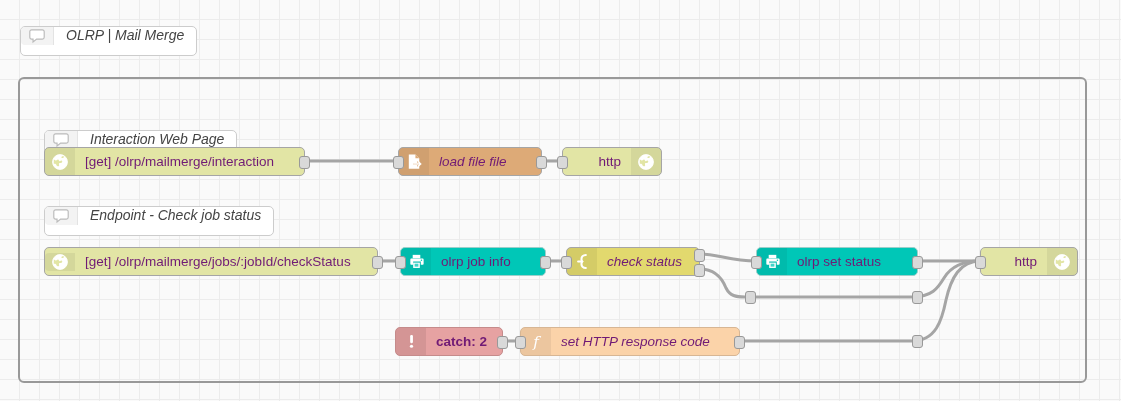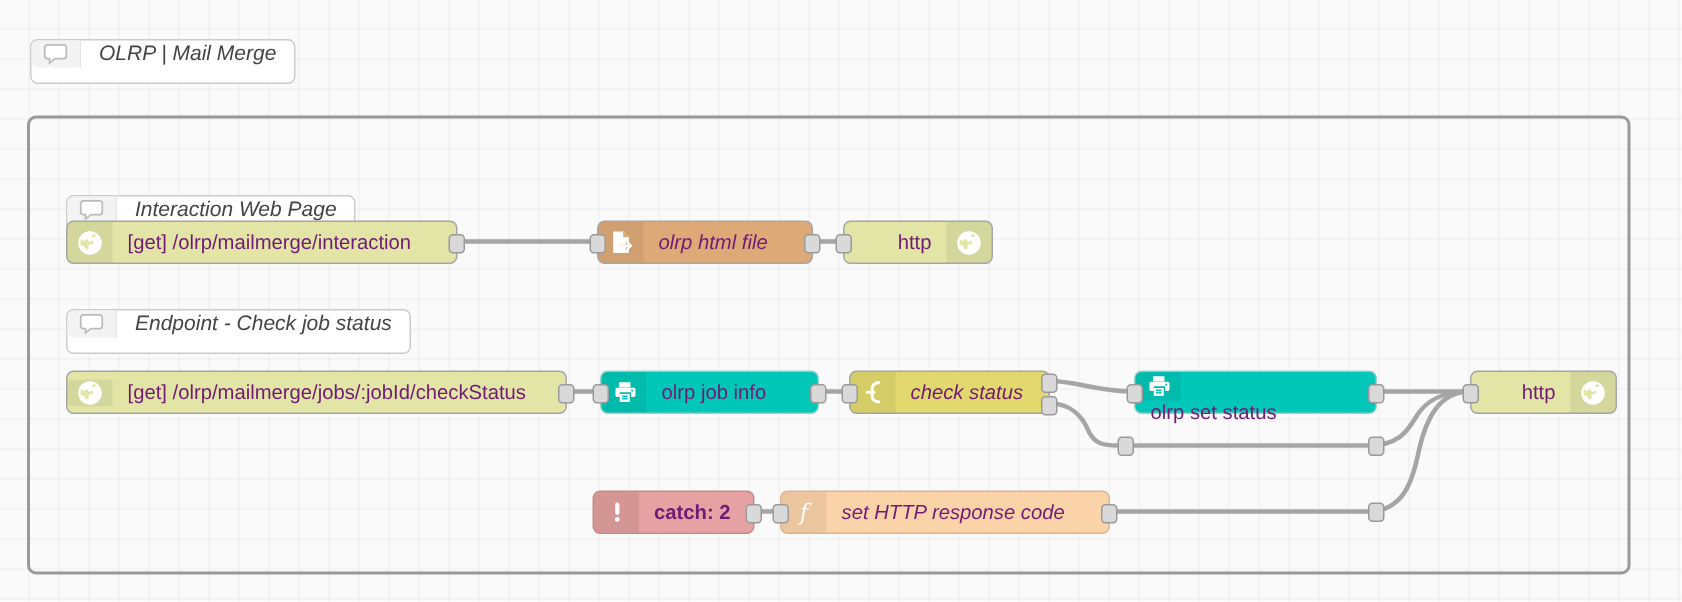--- a/index.html
+++ b/index.html
@@ -180,21 +180,21 @@
 
     <div class="node" style="left:398px;top:147px;width:144px;height:29px;background:#ddaa77;">
       <span class="iconbox">
         <svg width="19" height="19" viewBox="0 0 20 20">
           <path d="M4 2.5h7l4 4v11H4z" fill="#ffffff"></path>
           <path d="M11 2.5v4h4" fill="#ddaa77"></path>
           <path d="M8.5 12.5h6.5M13 10l2.4 2.5L13 15" fill="none" stroke="#ddaa77" stroke-width="1.4"></path>
           <path d="M8.5 12.5h7.5M13.6 9.8l2.9 2.7-2.9 2.7" fill="none" stroke="#ffffff" stroke-width="1.5"></path>
         </svg>
       </span>
-      <span class="body italic">olrp html file</span>
+      <span class="body italic">load file file</span>
       <span class="port" style="left:-6px;top:8px;"></span>
       <span class="port" style="right:-6px;top:8px;"></span>
     </div>
 
     <div class="node icon-right" style="left:562px;top:147px;width:100px;height:29px;background:#e2e5a5;">
       <span class="body" style="justify-content:flex-end;">http</span>
       <span class="iconbox">
         <svg width="18" height="18" viewBox="0 0 20 20">
           <circle cx="10" cy="10" r="8.3" fill="#ffffff"></circle>
           <path d="M3.1 7.2c1.2.3 1.6 1.3 2.6 1.1.9-.2 1.1-1.4 2.2-1.1 1 .3.6 1.6 1.7 1.9 1.1.3 1.3-1 2.4-.6.9.4.6 1.9-.4 2.3-1 .4-2.2-.1-2.7.8-.4.8.5 1.7.1 2.5-.3.7-1.4.8-2.1.4-.9-.5-.8-1.9-1.7-2.4-.9-.5-1.6.2-2.2-.5" fill="#e2e5a5"></path>
@@ -248,21 +248,21 @@
           <path d="M13.5 3.2c-3 0-4.6 2.2-4.6 4.3 0 1.6.9 2.5.9 2.5s-.9.9-.9 2.5c0 2.1 1.6 4.3 4.6 4.3" fill="none" stroke="#ffffff" stroke-width="2.2" stroke-linecap="round"></path>
           <path d="M5.4 10h4.2" fill="none" stroke="#ffffff" stroke-width="2.2" stroke-linecap="round"></path>
         </svg>
       </span>
       <span class="body italic">check status</span>
       <span class="port" style="left:-6px;top:8px;"></span>
       <span class="port" style="right:-6px;top:1px;"></span>
       <span class="port" style="right:-6px;top:16px;"></span>
     </div>
 
-    <div class="node" style="left:756px;top:247px;width:162px;height:29px;background:#00c7b7;border-color:#9ccfca;flex-direction:column;">
+    <div class="node" style="left:756px;top:247px;width:162px;height:29px;background:#00c7b7;border-color:#9ccfca;">
       <span class="iconbox">
         <svg width="19" height="19" viewBox="0 0 20 20">
           <path d="M6 3h8v3.6H6z" fill="#ffffff"></path>
           <path d="M3.6 6.8h12.8c.6 0 1.1.5 1.1 1.1v4.4c0 .6-.5 1.1-1.1 1.1h-1.9V10H6.5v3.4H4.6c-.6 0-1.1-.5-1.1-1.1V7.9c0-.6.5-1.1 1.1-1.1z" fill="#ffffff"></path>
           <path d="M6.5 11.2h7v5.6h-7z" fill="#ffffff"></path>
           <path d="M8 12.8h4M8 14.6h4" stroke="#00c7b7" stroke-width="1.1"></path>
           <circle cx="15.2" cy="8.8" r="0.8" fill="#00c7b7"></circle>
         </svg>
       </span>
       <span class="body">olrp set status</span>

